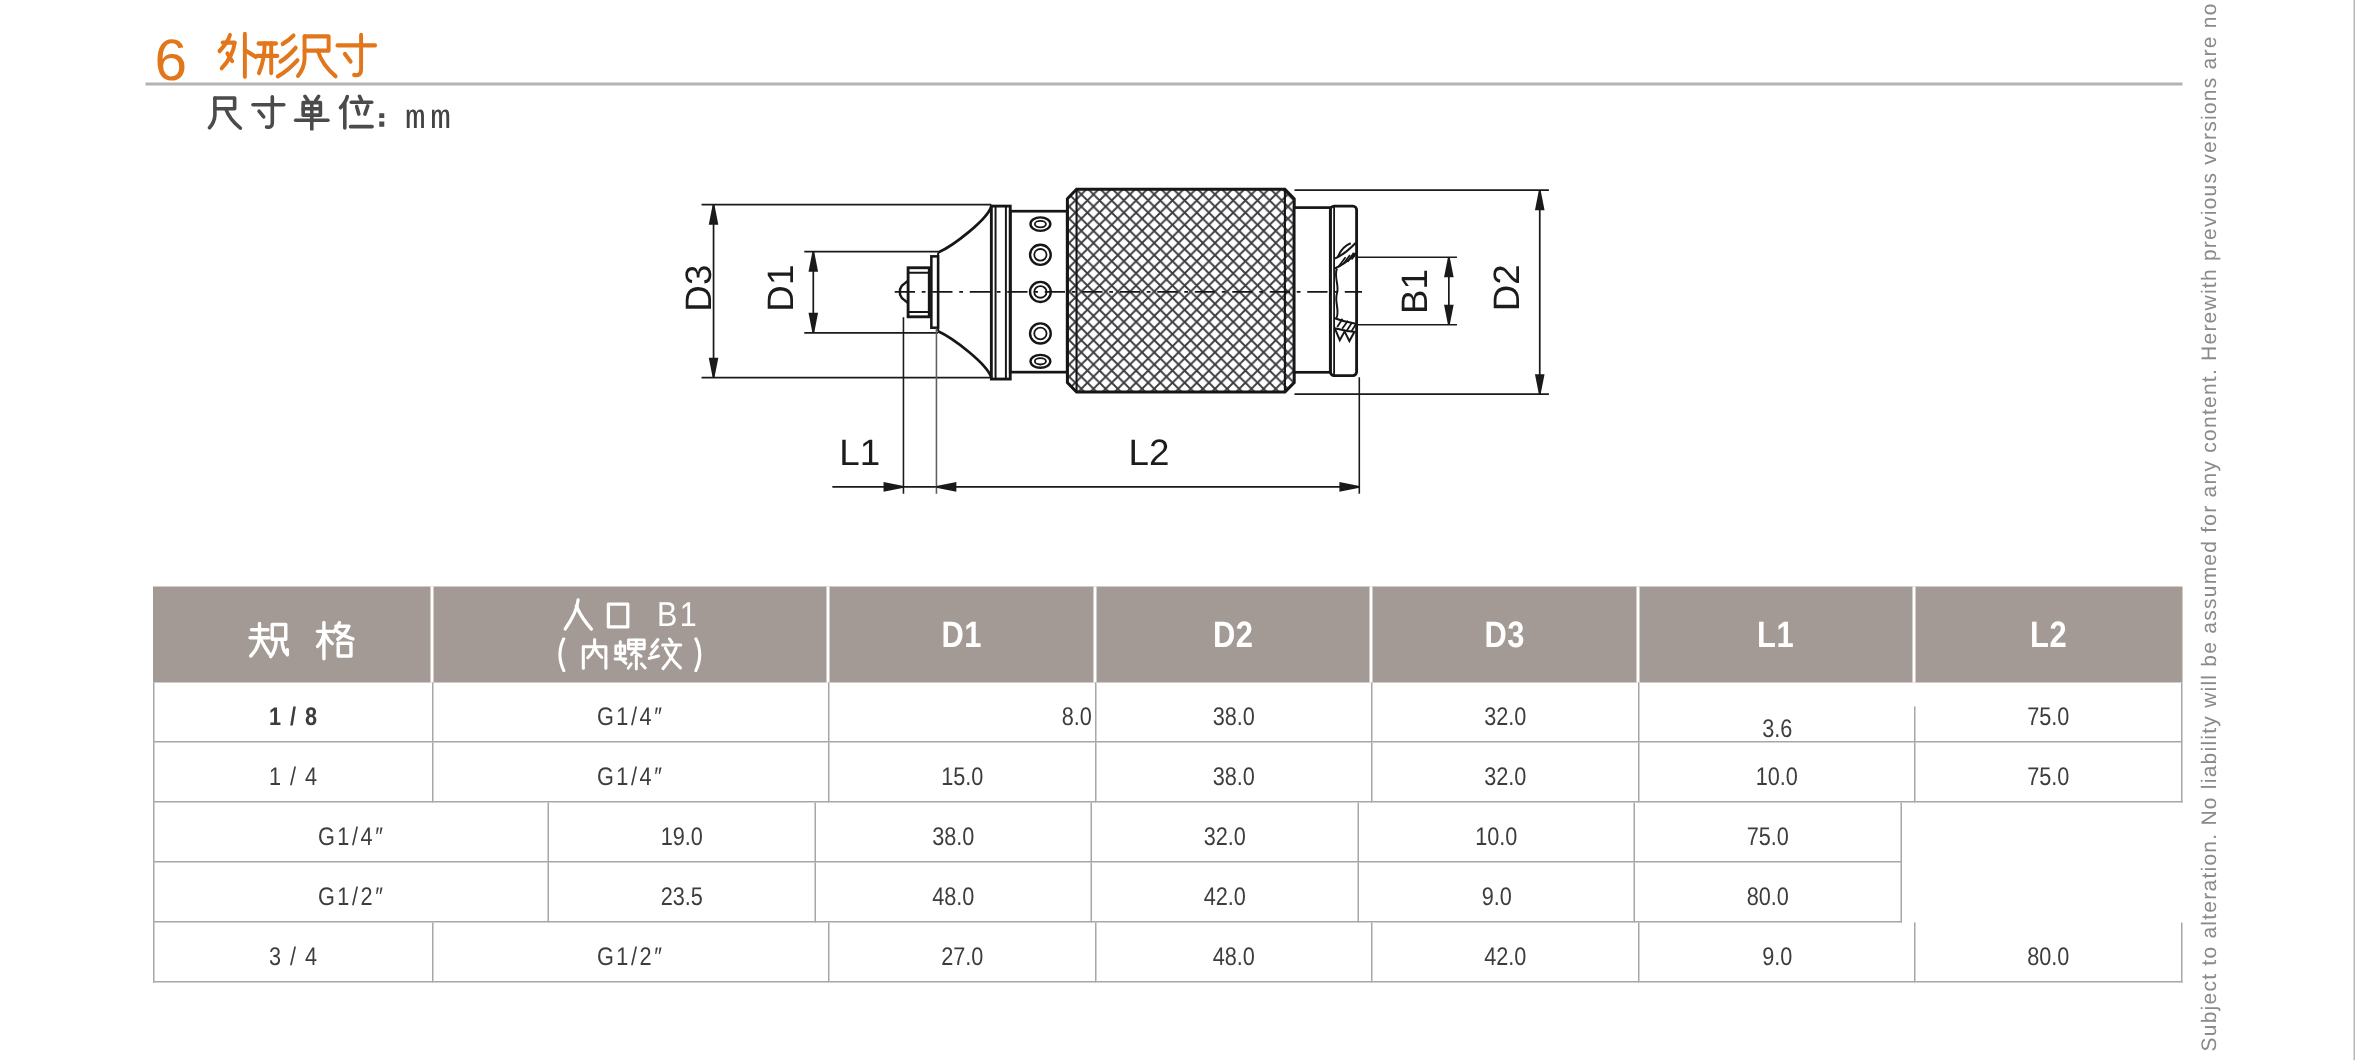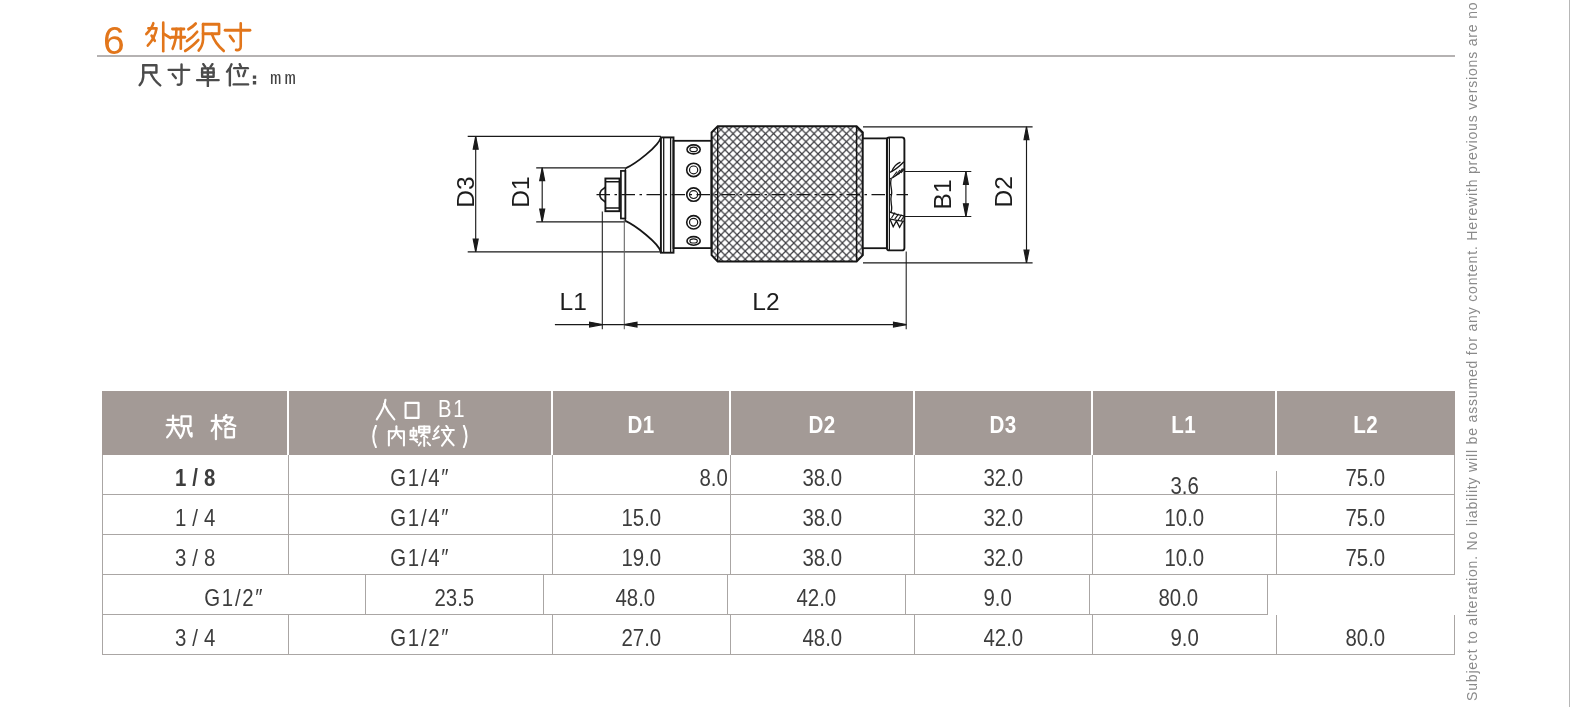--- a/index.html
+++ b/index.html
@@ -5,21 +5,21 @@
   html,body{margin:0;padding:0;}
   body{width:1581px;height:707px;background:#ffffff;position:relative;overflow:hidden;
        font-family:"Liberation Sans",sans-serif;}
   .abs{position:absolute;}
   .cjk{display:block;}
   .tbl{position:absolute;left:102px;top:391px;width:1353px;}
   .thead{display:flex;width:1353px;height:64px;background:#A39A96;color:#fff;}
   .th{box-sizing:border-box;border-right:2px solid #fff;display:flex;align-items:center;justify-content:center;}
   .th:last-child{border-right:none;}
   .th .lbl{font-size:24.5px;font-weight:700;transform:translateY(1.5px) scaleX(.84);letter-spacing:.5px;}
-  .trow{display:flex;width:1353px;height:40px;color:#3d3d3d;font-size:24px;}
+  .trow{display:flex;width:1353px;height:40px;color:#3d3d3d;font-size:17px;}
   .td{box-sizing:border-box;border-right:1px solid #aaa6a4;border-bottom:1px solid #aaa6a4;
       display:flex;align-items:center;justify-content:center;padding-top:6px;}
   .td:first-child{border-left:1px solid #aaa6a4;}
   .td span{transform:scaleX(.85);white-space:nowrap;}
   .frac{letter-spacing:7px;margin-left:5px;}
   .w1{width:187px;}.w2{width:264px;}.w3{width:178px;}.w4{width:184px;}.w5{width:178px;}.w6{width:184px;}.w7{width:178px;}
 </style>
 </head>
 <body>
 
@@ -149,21 +149,21 @@
 <div class="abs" style="left:97px;top:54.5px;width:1358px;height:2px;background:#b5b2b2;"></div>
 
 <svg class="abs cjk" style="left:138px;top:62.8px;color:#4b4b4b" width="139" height="24.2" viewBox="0 0 581 100">
 <use href="#g-chi" stroke-width="10"></use>
     <use href="#g-cun" stroke-width="10" x="121"></use>
     <use href="#g-dan" stroke-width="10" x="242"></use>
     <use href="#g-wei" stroke-width="10" x="363"></use>
     <use href="#g-colon" transform="translate(470 0)"></use>
 </svg>
 
-<div class="abs" style="left:270px;top:62px;font-family:'Liberation Mono',monospace;font-size:19px;line-height:34px;letter-spacing:3px;color:#434343;">mm</div>
+<div class="abs" style="left:270px;top:62px;font-family:'Liberation Mono',monospace;font-size:23px;line-height:34px;letter-spacing:3px;color:#434343;">mm</div>
 
 <svg class="abs" style="left:0;top:0" width="1581" height="707" viewBox="0 0 1581 707" fill="none">
 <defs>
 <pattern id="kn" width="8.1" height="8.1" patternUnits="userSpaceOnUse">
   <path d="M-1 -1 L9.1 9.1 M9.1 -1 L-1 9.1" stroke="#3b3b40" stroke-width="1.25"></path>
 </pattern>
 </defs>
 <g stroke="#161616">
 
 <path d="M605.4 187.1 L601.2 190.5 L600 192.9 L600 196.3 L601.2 198.7 L605.4 202.1" stroke-width="1.6"></path>
@@ -363,23 +363,20 @@
       </div>
 <div class="td w6">
         <span>10.0</span>
       </div>
 <div class="td w7">
         <span>75.0</span>
       </div>
 </div>
 
 <div class="trow">
-<div class="td w1">
-        <span class="frac">3/8</span>
-      </div>
 <div class="td w2">
         <span style="letter-spacing:2px;">G1/4″</span>
       </div>
 <div class="td w3">
         <span>19.0</span>
       </div>
 <div class="td w4">
         <span>38.0</span>
       </div>
 <div class="td w5">

